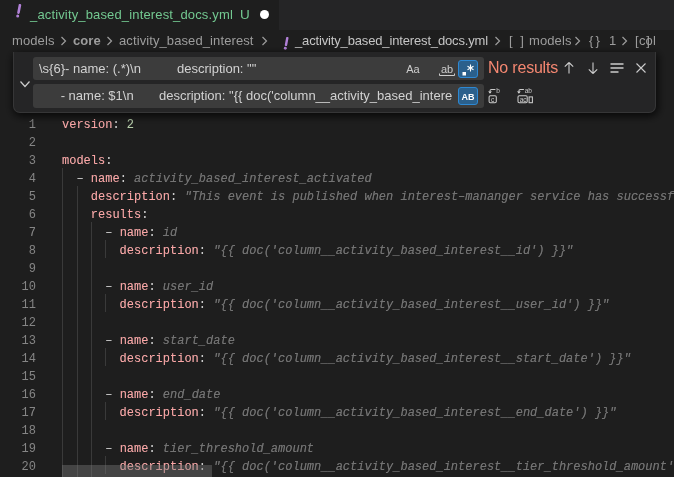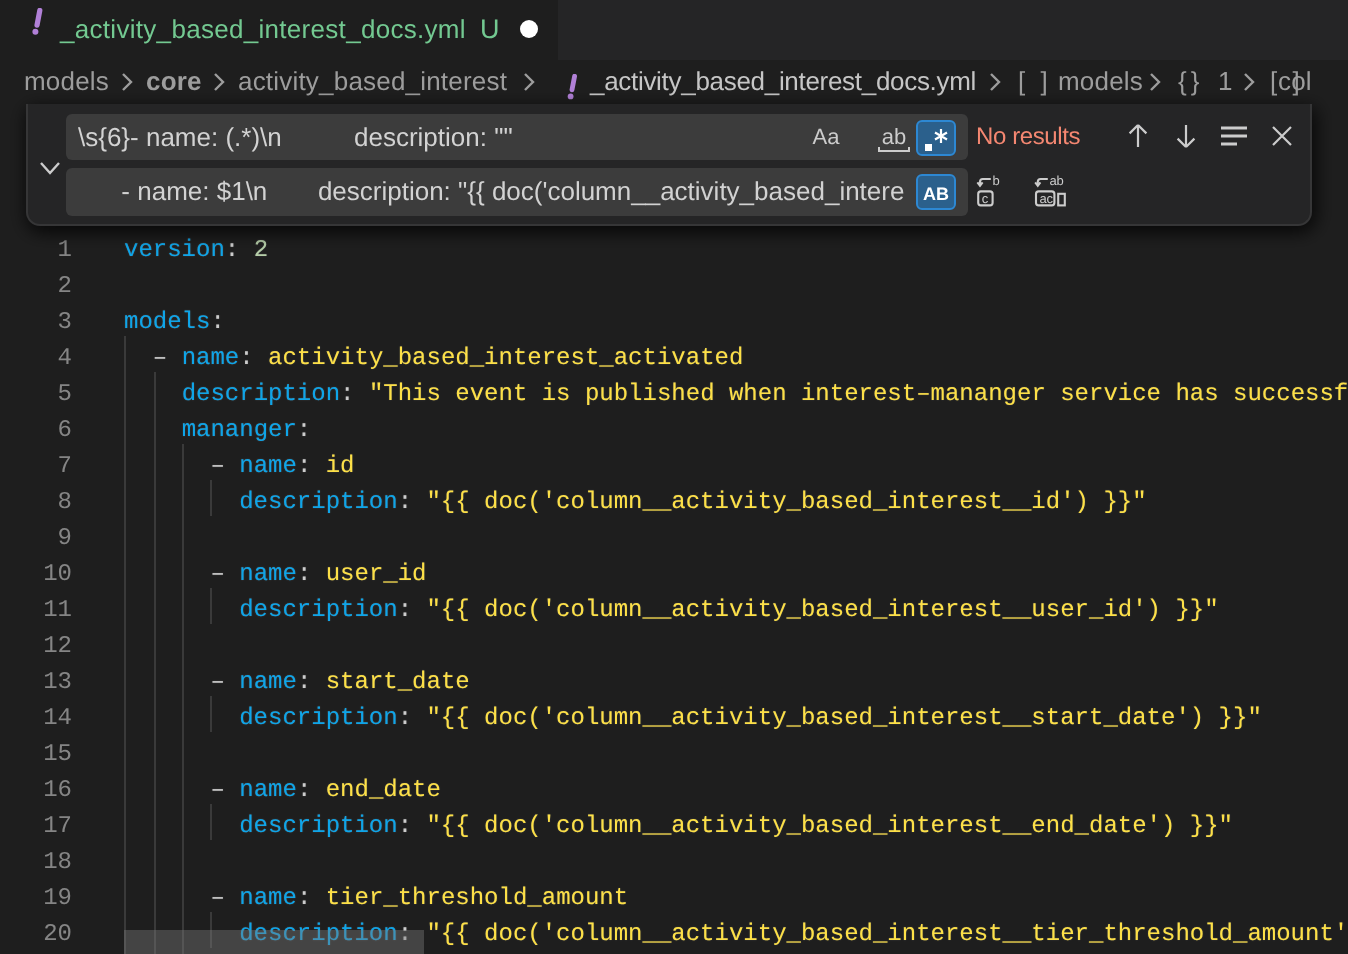--- a/index.html
+++ b/index.html
@@ -13,22 +13,22 @@
   .abs { position:absolute; white-space:pre; }
 
   
   #crumbs { position:absolute; left:0; top:30px; width:674px; height:22px; background:#1e1e1e; color:#9d9d9d; font-size:13px; letter-spacing:0.1px; }
   #crumbs .abs { top:0; line-height:22px; }
   .csep svg { position:relative; top:3px; }
 
   
   #gutter { position:absolute; left:0; top:116px; width:36px; text-align:right; font-family:"Liberation Mono", monospace; font-size:12px; line-height:18px; color:#858585; }
   #code { position:absolute; left:62px; top:116px; font-family:"Liberation Mono", monospace; font-size:12px; line-height:18px; color:#cccccc; white-space:pre; text-shadow:0 0 0.6px rgba(255,255,255,0.25); }
-  .k { color:#0ea5e9; }
-  .s { color:#fde047; }
+  .k { color:#fca5a5; }
+  .s { color:#737373;font-style:italic; }
   .n { color:#b5cea8; }
   .p { color:#cccccc; }
   .guide { position:absolute; width:1px; background:#3a3a3a; }
 
   
   #hscroll { position:absolute; left:62px; top:465px; width:150px; height:12px; background:rgba(121,121,121,0.42); }
 
   
   #findw { position:absolute; left:13px; top:52px; width:643px; height:61px; background:#252526; border:1px solid #363637; border-top:none; border-radius:0 0 7px 7px; box-shadow:0 3px 9px rgba(0,0,0,0.6), 3px 2px 9px rgba(0,0,0,0.4); }
   .inputbox { position:absolute; left:19px; width:451px; background:#3c3c3c; border-radius:3px; color:#d2d2d2; font-size:13px; white-space:pre; overflow:hidden; }
@@ -96,21 +96,21 @@
 <div class="guide" style="left:105px; top:294px; height:18px;"></div>
 <div class="guide" style="left:105px; top:348px; height:18px;"></div>
 <div class="guide" style="left:105px; top:402px; height:18px;"></div>
 <div class="guide" style="left:105px; top:456px; height:18px;"></div>
 
 <div id="code"><span class="k">version</span><span class="p">:</span> <span class="n">2</span>
 
 <span class="k">models</span><span class="p">:</span>
   <span class="p">– </span><span class="k">name</span><span class="p">:</span> <span class="s">activity_based_interest_activated</span>
     <span class="k">description</span><span class="p">:</span> <span class="s">"This event is published when interest–mananger service has successfu</span>
-    <span class="k">mananger</span><span class="p">:</span>
+    <span class="k">results</span><span class="p">:</span>
       <span class="p">– </span><span class="k">name</span><span class="p">:</span> <span class="s">id</span>
         <span class="k">description</span><span class="p">:</span> <span class="s">"{{ doc('column__activity_based_interest__id') }}"</span>
 
       <span class="p">– </span><span class="k">name</span><span class="p">:</span> <span class="s">user_id</span>
         <span class="k">description</span><span class="p">:</span> <span class="s">"{{ doc('column__activity_based_interest__user_id') }}"</span>
 
       <span class="p">– </span><span class="k">name</span><span class="p">:</span> <span class="s">start_date</span>
         <span class="k">description</span><span class="p">:</span> <span class="s">"{{ doc('column__activity_based_interest__start_date') }}"</span>
 
       <span class="p">– </span><span class="k">name</span><span class="p">:</span> <span class="s">end_date</span>
@@ -139,21 +139,21 @@
       </g>
       <rect fill="#ffffff" x="2.5" y="10" width="3.5" height="3.5"></rect>
     </svg></span>
   </div>
 
   <div class="inputbox" id="replInput">
     <span class="abs" style="left:6px; top:0;">      - name: $1\n       description: "{{ doc('column__activity_based_intere</span>
     <span class="opt active" style="left:425px; top:3px; font-size:9px; font-weight:bold; letter-spacing:0;">AB</span>
   </div>
 
-  <span class="abs" style="left:474px; top:0; line-height:32px; font-size:12px; letter-spacing:-0.2px; color:#f48771;">No results</span>
+  <span class="abs" style="left:474px; top:0; line-height:32px; font-size:16px; letter-spacing:-0.2px; color:#f48771;">No results</span>
 
   <span class="wbtn" style="left:545px; top:6px;"><svg width="20" height="20" viewBox="0 0 20 20">
         <path d="M10 4.5v11M10 4.5L5.8 8.7M10 4.5l4.2 4.2" stroke="#cccccc" stroke-width="1.1" fill="none"></path>
       </svg></span>
   <span class="wbtn" style="left:569px; top:6px;"><svg width="20" height="20" viewBox="0 0 20 20">
         <path d="M10 4.5v11M10 15.5l-4.2-4.2M10 15.5l4.2-4.2" stroke="#cccccc" stroke-width="1.1" fill="none"></path>
       </svg></span>
   <span class="wbtn" style="left:593px; top:6px;"><svg width="20" height="20" viewBox="0 0 20 20">
         <path d="M3.5 6h13M3.5 10h13M3.5 14h8" stroke="#cccccc" stroke-width="1.4" fill="none"></path>
       </svg></span>

